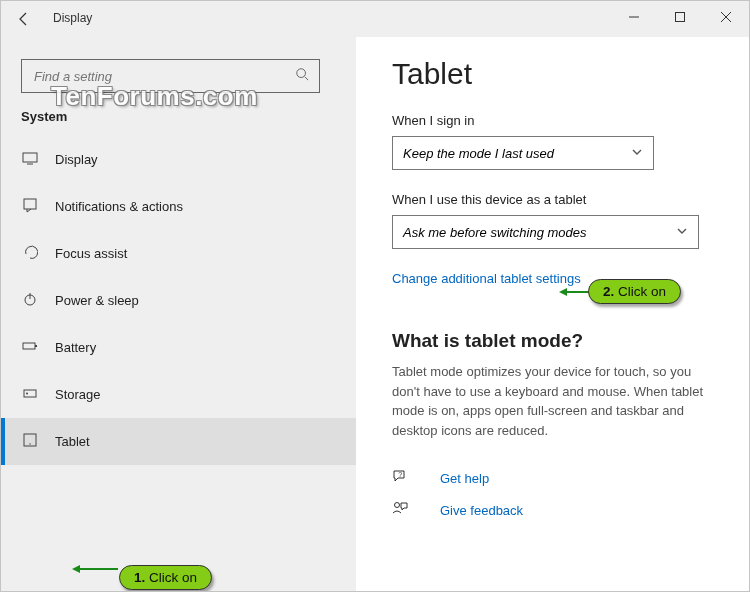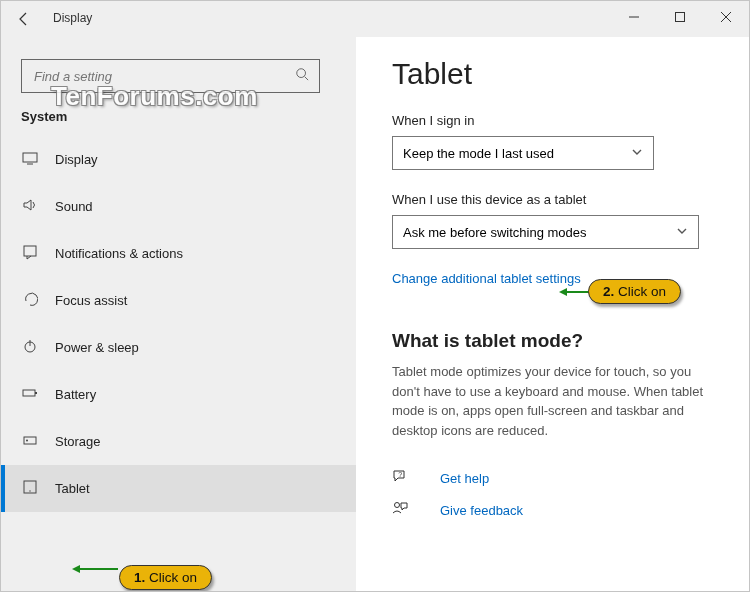--- a/index.html
+++ b/index.html
@@ -20,31 +20,31 @@
   .search .sicon { color:#555; }
   .category { padding:0 20px 12px 20px; font-weight:600; font-size:13px; color:#222; }
   .navlist { display:flex; flex-direction:column; }
   .navitem { display:flex; align-items:center; gap:16px; padding:14px 20px 14px 20px; font-size:13px; color:#222; position:relative; cursor:default; }
   .navitem .icon { width:18px; text-align:center; color:#444; }
   .navitem.selected { background:#dedede; }
   .navitem.selected::before { content:""; position:absolute; left:0; top:0; bottom:0; width:4px; background:#0078d4; }
   .content { flex:1; padding:10px 28px 0 36px; overflow:hidden; position:relative; }
   h1 { font-weight:400; font-size:30px; margin:10px 0 22px 0; color:#222; }
   .label { font-size:13px; color:#222; margin-bottom:8px; }
-  .dropdown { border:1px solid #777; height:34px; display:flex; align-items:center; justify-content:space-between; padding:0 10px; font-size:13px; margin-bottom:22px; }
+  .dropdown { border:1px solid #777; height:34px; display:flex; align-items:center; justify-content:space-between; padding:0 10px; font-size:13px; margin-bottom:22px;font-style:italic; }
   .dropdown.wide { width:307px; }
   .dropdown.narrow { width:262px; }
   .chev { color:#555; }
   .link { color:#0067c0; font-size:13px; cursor:pointer; }
   h2 { font-weight:600; font-size:19px; margin:44px 0 10px 0; color:#222; }
   .para { font-size:13px; color:#555; line-height:1.5; max-width:340px; }
   .help { display:flex; flex-direction:column; gap:12px; margin-top:28px; }
   .helprow { display:flex; align-items:center; gap:30px; }
   .helprow .icon { width:18px; color:#333; }
-  .callout { position:absolute; background:#eab308; border:1.5px solid #333; border-radius:14px; padding:4px 14px; font-size:13.5px; color:#111; font-weight:400; box-shadow:2px 3px 3px rgba(0,0,0,0.35); white-space:nowrap; z-index:9; }
+  .callout { position:absolute; background:#84cc16; border:1.5px solid #333; border-radius:14px; padding:4px 14px; font-size:13.5px; color:#111; font-weight:400; box-shadow:2px 3px 3px rgba(0,0,0,0.35); white-space:nowrap; z-index:9; }
   .callout b { font-weight:700; }
   .callout1 { left:118px; bottom:1px; }
   .callout2 { left:587px; top:278px; }
   .arrow { position:absolute; height:2px; background:#1a8a1a; z-index:8; }
   .arrow::before { content:""; position:absolute; left:-8px; top:-3px; border:4px solid transparent; border-right:8px solid #1a8a1a; }
   .arrow1 { left:75px; bottom:21px; width:42px; }
   .arrow2 { left:562px; top:290px; width:30px; }
   .watermark { position:absolute; top:80px; left:50px; color:#fff; opacity:0.85; font-size:26px; font-weight:700; letter-spacing:0.5px; text-shadow: -1px -1px 0 #777, 1px -1px 0 #777, -1px 1px 0 #777, 1px 1px 0 #777, 2px 2px 3px rgba(0,0,0,0.4); z-index:5; pointer-events:none;}
 </style>
 </head>
@@ -91,27 +91,20 @@
       </div>
     </div>
     <div class="category">System</div>
     <div class="navlist">
       <div class="navitem">
         <span class="icon"><svg width="16" height="16" viewBox="0 0 16 16">
               <rect x="1" y="3" width="14" height="9" stroke="#444" fill="none"></rect>
               <line x1="5" y1="14" x2="11" y2="14" stroke="#444"></line>
             </svg></span>
         <span>Display</span>
-      </div>
-      <div class="navitem">
-        <span class="icon"><svg width="16" height="16" viewBox="0 0 16 16">
-              <path d="M2 6 H5 L9 3 V13 L5 10 H2 Z" stroke="#444" fill="none"></path>
-              <path d="M11 5 Q14 8 11 11" stroke="#444" fill="none"></path>
-            </svg></span>
-        <span>Sound</span>
       </div>
       <div class="navitem">
         <span class="icon"><svg width="16" height="16" viewBox="0 0 16 16">
               <rect x="2" y="2" width="12" height="10" stroke="#444" fill="none"></rect>
               <path d="M5 12 L5 15 L9 12" stroke="#444" fill="none"></path>
             </svg></span>
         <span>Notifications &amp; actions</span>
       </div>
       <div class="navitem">
         <span class="icon"><svg width="16" height="16" viewBox="0 0 16 16">

